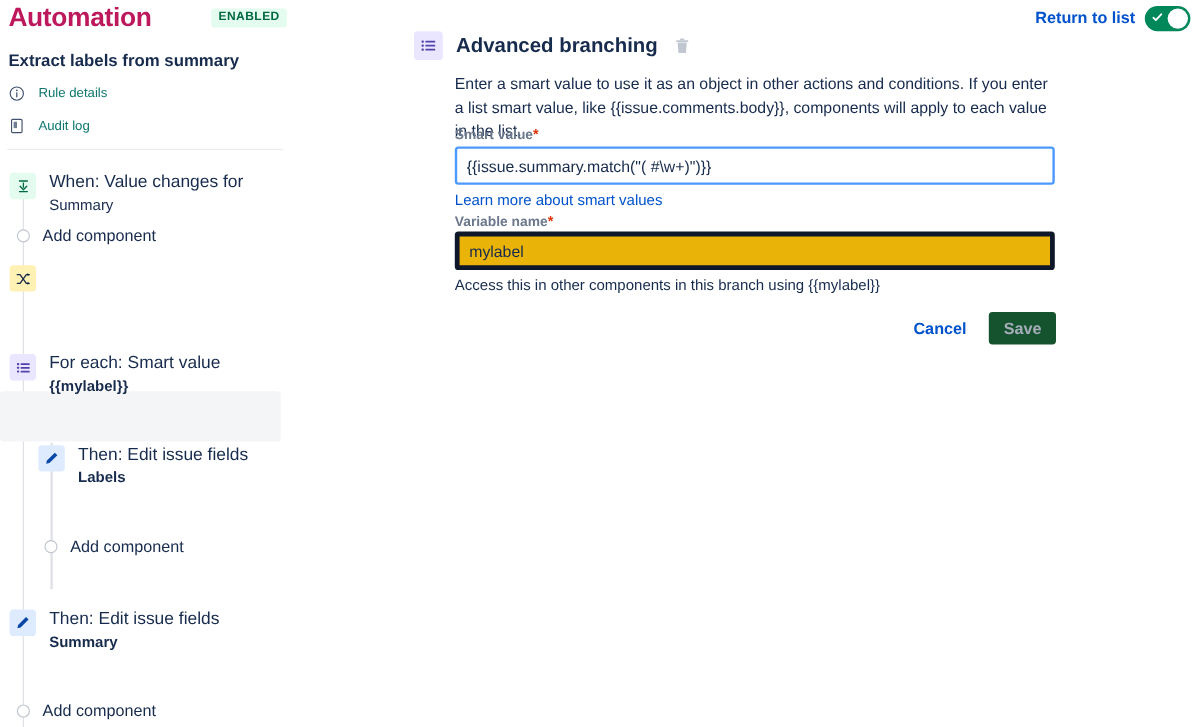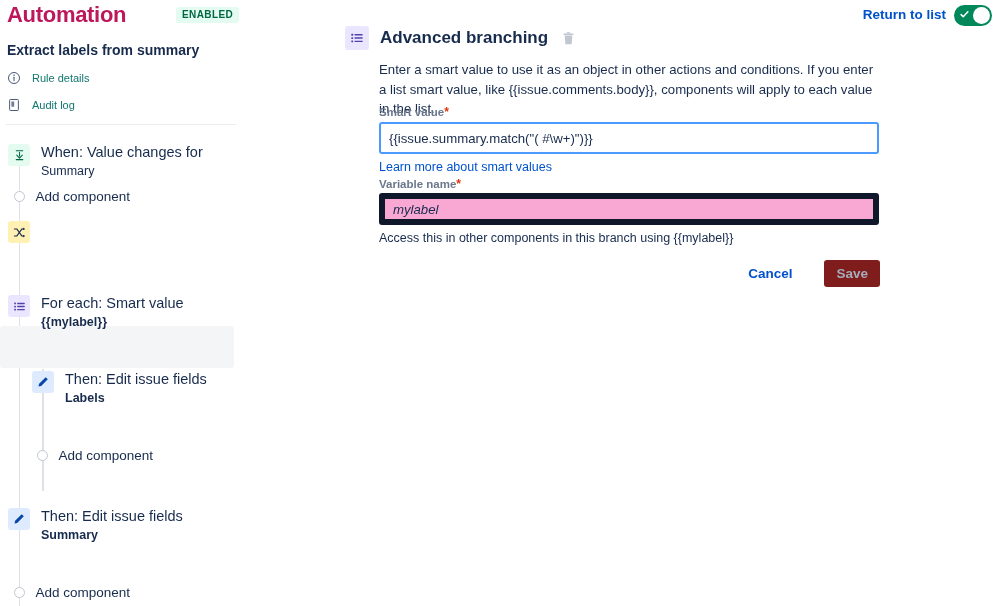--- a/index.html
+++ b/index.html
@@ -135,38 +135,38 @@
   }
   .req { color: #DE350B; font-size: 12px; }
 
   .text-input {
     position: absolute; left: 39px; width: 500px; height: 32px;
     border-radius: 3px; font-size: 13.2px; color: #172B4D;
     padding: 0 8px; font-family: "Liberation Sans", sans-serif;
     outline: none;
   }
   .text-input.focused { border: 2px solid #4C9AFF; background: #ffffff; }
-  .text-input.normal { border: 6px solid #0f172a; background: #f9a8d4; font-style: italic; }
+  .text-input.normal { border: 4px solid #0f172a; background: #eab308; }
 
   .helper-link {
     position: absolute; left: 39px; font-size: 12.5px;
     color: #0052CC; cursor: pointer;
   }
   .helper-text {
     position: absolute; left: 39px; font-size: 12.5px; color: #172B4D;
   }
 
-  .actions { position: absolute; right: 119px; top: 240px; display: flex; align-items: flex-end; gap: 24px; }
+  .actions { position: absolute; right: 119px; top: 240px; display: flex; align-items: flex-end; gap: 11px; }
   .btn-cancel {
     background: none; border: none; cursor: pointer;
     font-size: 13.5px; font-weight: 700; color: #0052CC;
     font-family: "Liberation Sans", sans-serif; padding: 6px 8px;
   }
   .btn-save {
-    background: #7f1d1d; border: none; border-radius: 3px;
+    background: #14532d; border: none; border-radius: 3px;
     font-size: 13.5px; font-weight: 700; color: #A5ADBA;
     font-family: "Liberation Sans", sans-serif;
     padding: 6px 12px; cursor: default;
   }
 </style>
 </head>
 <body>
 
 <div class="topbar">
   <div class="app-title">Automation</div>

